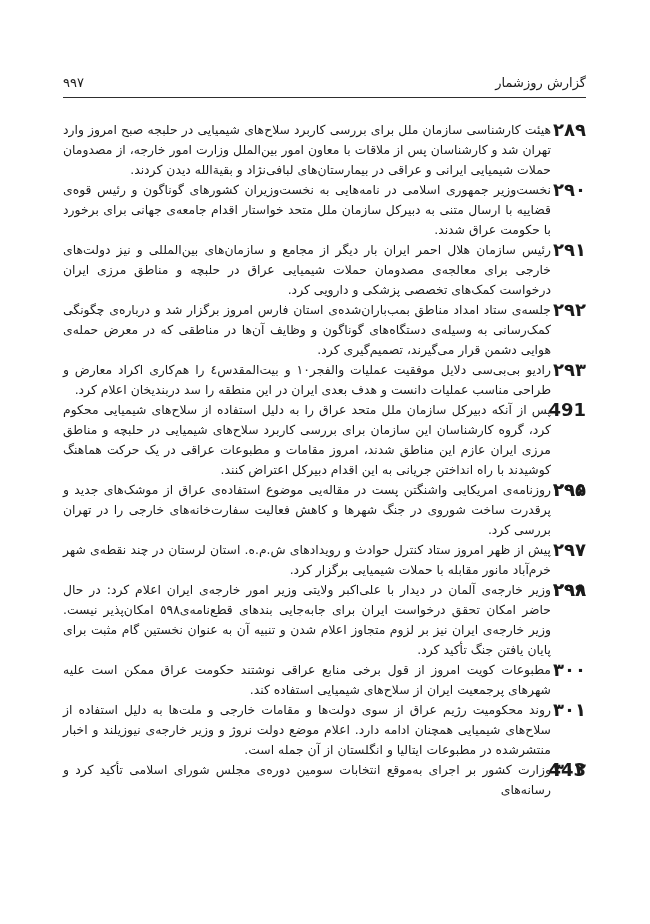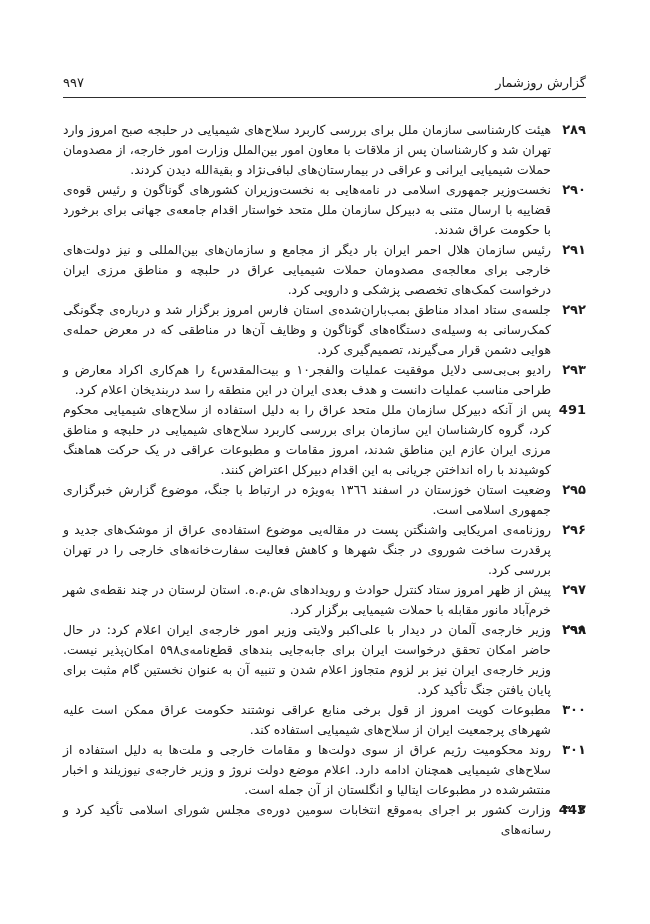--- a/index.html
+++ b/index.html
@@ -43,21 +43,21 @@
   }
   .entry {
     position: relative;
     padding-right: 35px; 
   }
   .entry .num {
     position: absolute;
     right: 0;
     top: 0;
     font-weight: 700;
-    font-size: 13px;
+    font-size: 18px;
     line-height: 20px;
   }
   .entry.fill { text-align-last: justify; } 
   .italic { }
 </style>
 </head>
 <body>
 
 <div class="page">
 
@@ -87,21 +87,21 @@
 
     <div class="entry">
       <span class="num">۲۹۳</span><span class="txt">رادیو بی‌بی‌سی دلایل موفقیت عملیات والفجر۱۰ و بیت‌المقدس٤ را هم‌کاری اکراد معارض و طراحی مناسب عملیات دانست و هدف بعدی ایران در این منطقه را سد دربندیخان اعلام کرد.</span>
     </div>
 
     <div class="entry">
       <span class="num">491</span><span class="txt">پس از آنکه دبیرکل سازمان ملل متحد عراق را به دلیل استفاده از سلاح‌های شیمیایی محکوم کرد، گروه کارشناسان این سازمان برای بررسی کاربرد سلاح‌های شیمیایی در حلبچه و مناطق مرزی ایران عازم این مناطق شدند، امروز مقامات و مطبوعات عراقی در یک حرکت هماهنگ کوشیدند با راه انداختن جریانی به این اقدام دبیرکل اعتراض کنند.</span>
     </div>
 
     <div class="entry">
-      <span class="num">۲۹۵</span><span class="txt">وضعیت استان خوزستان در اسفند ۱۳٦٦ به‌ویژه در ارتباط با جنگ، موضوع گزارش خبرگزاری جمهوری اسلامی است.</span>
+      <span class="num">۲۹۵</span>
     </div>
 
     <div class="entry">
       <span class="num">۲۹۶</span><span class="txt"><span>روزنامه‌ی امریکایی </span><span class="italic">واشنگتن پست</span><span> در مقاله‌یی موضوع استفاده‌ی عراق از موشک‌های جدید و پرقدرت ساخت شوروی در جنگ شهرها و کاهش فعالیت سفارت‌خانه‌های خارجی را در تهران بررسی کرد.</span></span>
     </div>
 
     <div class="entry">
       <span class="num">۲۹۷</span><span class="txt">پیش از ظهر امروز ستاد کنترل حوادث و رویدادهای ش.م.ه. استان لرستان در چند نقطه‌ی شهر خرم‌آباد مانور مقابله با حملات شیمیایی برگزار کرد.</span>
     </div>
 

